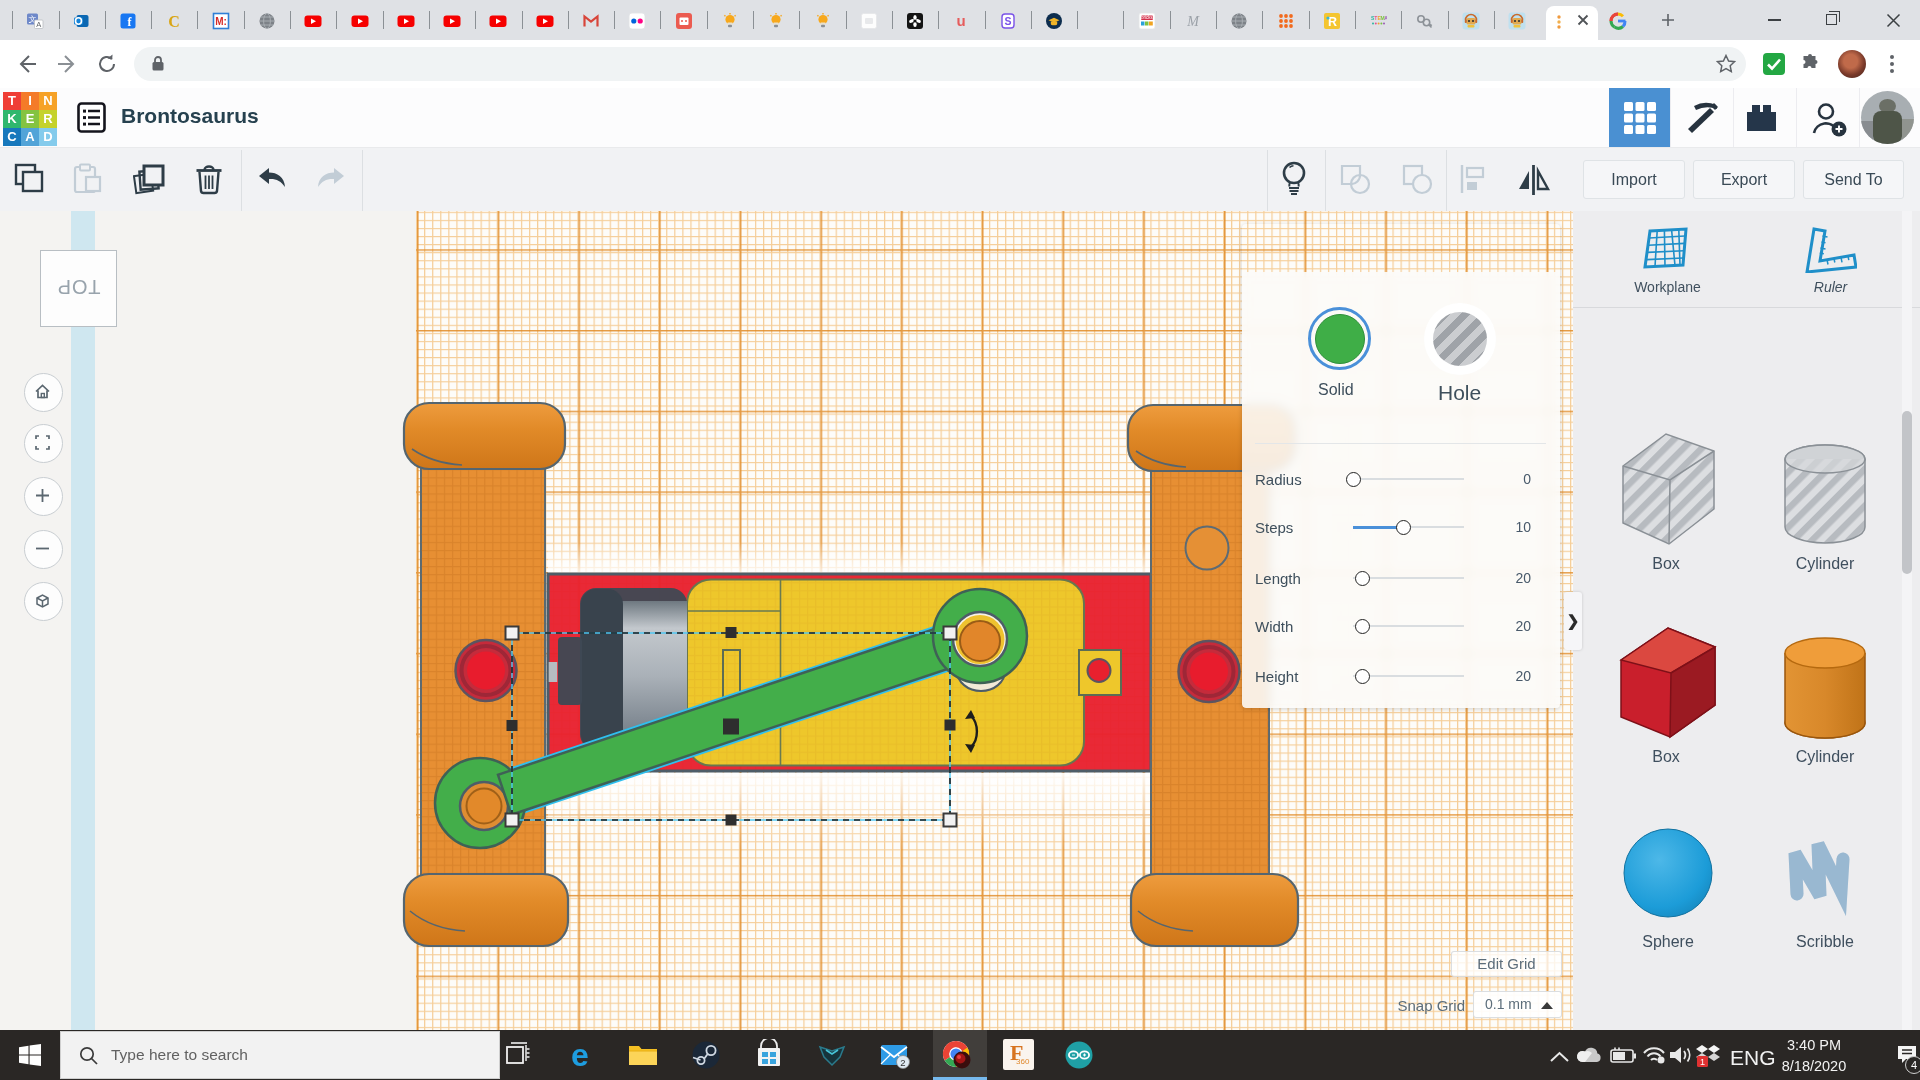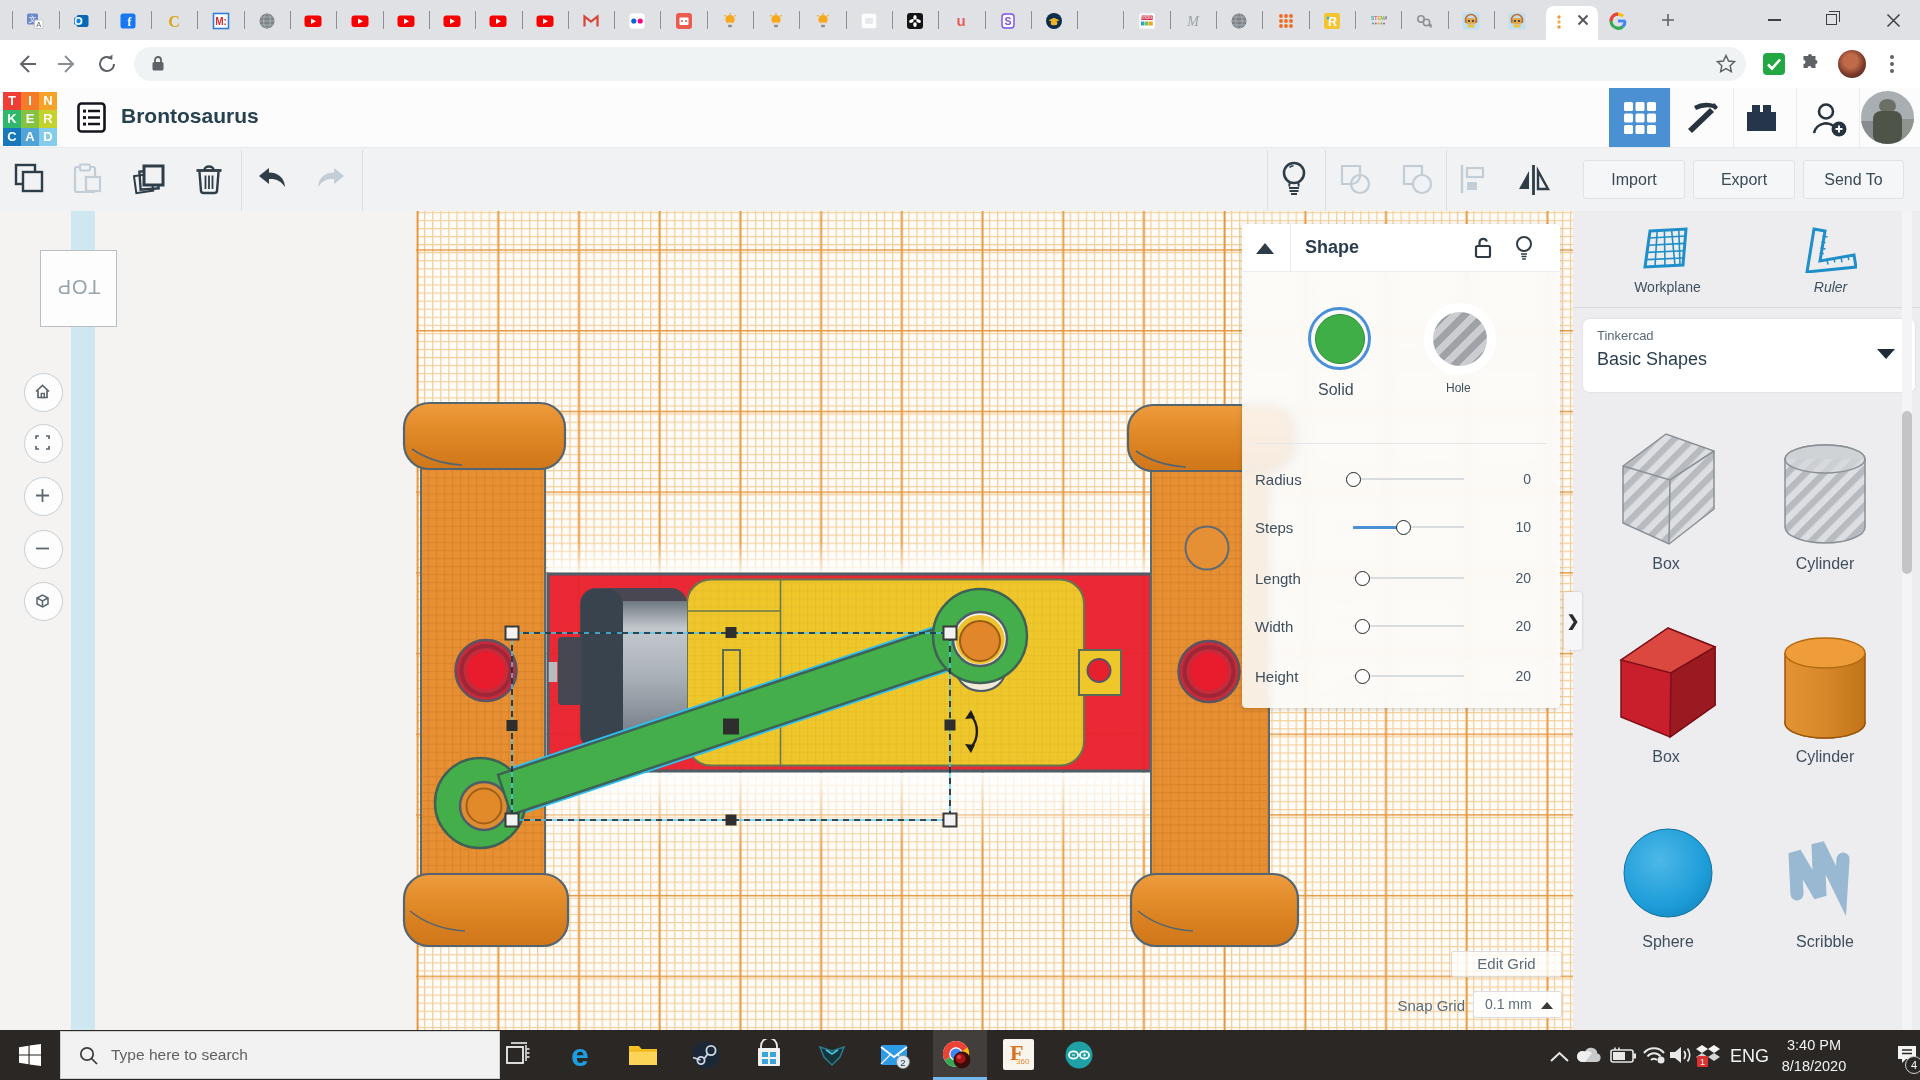--- a/index.html
+++ b/index.html
@@ -573,42 +573,29 @@
         <rect x="725.5" y="416.0" width="11" height="11" fill="#2e2e2e"></rect>
         <rect x="725.5" y="603.5" width="11" height="11" fill="#2e2e2e"></rect>
         <rect x="506.5" y="509.0" width="11" height="11" fill="#2e2e2e"></rect>
         <rect x="944.5" y="508.5" width="11" height="11" fill="#2e2e2e"></rect>
         <rect x="723" y="507.5" width="16" height="16" fill="#2e2e2e"></rect>
         <path d="M 971 505 A 14 19 0 0 1 971 536" fill="none" stroke="#1d1d1d" stroke-width="2.4"></path>
         <path d="M975 507 L965 508 L971 499 Z" fill="#1d1d1d"></path>
         <path d="M975 534 L965 533 L971 542 Z" fill="#1d1d1d"></path>
       </svg>
       <div id="panel">
-        <div id="panelhead">
-          <div class="abs" style="left:14px;top:19px;width:0;height:0;border-left:9px solid transparent;border-right:9px solid transparent;border-bottom:11px solid #2e3d47;"></div>
-          <div class="abs" style="left:48px;top:0;width:1px;height:48px;background:#ececee;"></div>
-          <div class="abs" style="left:63px;top:13px;font-size:18px;font-weight:bold;color:#2a3e50;">Shape</div>
-          <div class="abs" style="left:232px;top:12px"><svg width="18" height="24">
-              <rect x="2" y="10" width="14" height="11" rx="1.5" fill="none" stroke="#2e3d47" stroke-width="2.2"></rect>
-              <path d="M5.5 10 V6.5 a3.8 3.8 0 0 1 7.4 -1" fill="none" stroke="#2e3d47" stroke-width="2.2"></path>
-            </svg></div>
-          <div class="abs" style="left:273px;top:11px"><svg width="18" height="26">
-              <circle cx="9" cy="9" r="7" fill="none" stroke="#2e3d47" stroke-width="2"></circle>
-              <path d="M6 19 h6 M6.5 21.5 h5 M7.2 24 h3.6" stroke="#2e3d47" stroke-width="1.6"></path>
-            </svg></div>
-        </div>
         <div id="panelbody">
           <div class="abs" style="left:66px;top:35px;width:63px;height:63px;border-radius:50%;border:3.5px solid #4a90d9;"></div>
           <div class="abs" style="left:72.5px;top:41.5px;width:50px;height:50px;border-radius:50%;background:#3fae47;border:1px solid #2e8f3a;"></div>
           <div class="abs" style="left:182px;top:31px;width:72px;height:72px;border-radius:50%;background:#fff;"></div>
           <div class="abs" style="left:191px;top:40px;width:54px;height:54px;border-radius:50%;overflow:hidden;">
 <div style="width:54px;height:54px;background:repeating-linear-gradient(135deg,#cbcdd0 0 7px,#9fa3a8 7px 14px);"></div>
           </div>
           <div class="plabel" style="left:76px;top:109px;font-size:16px;">Solid</div>
-          <div class="plabel" style="left:204px;top:109px;font-size:12px;">Hole</div>
+          <div class="plabel" style="left:196px;top:109px;font-size:21px;">Hole</div>
           <div class="abs" style="left:13px;top:171px;width:291px;height:1px;background:#e3e6e8;"></div>
           <div class="plabel" style="left:13px;top:199px">Radius</div>
           <div class="ptrack" style="left:111px;top:206px"></div>
           <div class="pknob" style="left:103.5px;top:199.5px"></div>
           <div class="pval" style="left:259px;top:199px">0</div>
           <div class="plabel" style="left:13px;top:247px">Steps</div>
           <div class="ptrack" style="left:111px;top:254px"></div>
           <div class="abs" style="left:111px;top:254px;width:50px;height:2.5px;background:#4a90d9;"></div>
           <div class="pknob" style="left:153.5px;top:247.5px"></div>
           <div class="pval" style="left:259px;top:247px">10</div>
@@ -638,25 +625,20 @@
         <div class="abs" style="left:232px;top:16px"><svg width="52" height="46" viewBox="0 0 52 46">
 <g stroke="#1f8fc9" fill="none" stroke-width="3">
               <path d="M9 2 L20 4 L15 34 L49 28 L51 40 L2 45 Z"></path>
             </g>
 <g stroke="#1f8fc9" stroke-width="1.5">
               <path d="M17.5 9 l5 1 M16.5 15 l4 0.8 M15.5 21 l5 1 M14.8 26 l4 0.8 M22 32.5 l1 5 M29 31.5 l0.8 4 M36 30.3 l1 5 M43 29.2 l0.8 4"></path>
             </g>
           </svg></div>
         <div class="sblabel" style="left:205px;top:68px;width:105px;font-style:italic;">Ruler</div>
         <div class="abs" style="left:0;top:96px;width:347px;height:1px;background:#d8d9dc;"></div>
-        <div id="ddcard">
-          <div class="abs" style="left:14px;top:9px;font-size:13px;color:#5a6a76;">Tinkercad</div>
-          <div class="abs" style="left:14px;top:30px;font-size:18px;color:#2a3e50;">Basic Shapes</div>
-          <div class="abs" style="left:294px;top:30px;width:0;height:0;border-left:9px solid transparent;border-right:9px solid transparent;border-top:10px solid #1f2b36;"></div>
-        </div>
         <svg class="abs" style="left:0;top:196px" width="347" height="623" viewBox="0 0 347 623">
           <defs>
 <pattern id="hatch" width="13" height="13" patternTransform="rotate(45)" patternUnits="userSpaceOnUse">
               <rect width="13" height="13" fill="#dcdee1"></rect>
               <rect width="6.5" height="13" fill="#b7bbc0"></rect>
             </pattern>
 <linearGradient id="cylO" x1="0" x2="1">
               <stop offset="0" stop-color="#e29434"></stop>
               <stop offset="0.5" stop-color="#d8882a"></stop>
               <stop offset="1" stop-color="#c07318"></stop>
@@ -812,21 +794,21 @@
       <div class="abs" style="left:1695px;top:14px"><svg width="26" height="24">
           <g fill="#f4f4f4">
             <path d="M7 1 L13 5 L7 9 L1 5 Z"></path>
             <path d="M19 1 L25 5 L19 9 L13 5 Z"></path>
             <path d="M7 9 L13 13 L7 17 L1 13 Z" opacity="0.85"></path>
             <path d="M19 9 L25 13 L19 17 L13 13 Z" opacity="0.85"></path>
           </g>
           <rect x="2" y="12" width="11" height="11" rx="1.5" fill="#e03131"></rect>
           <text x="7.5" y="21" font-size="9" fill="#fff" text-anchor="middle" font-family="Liberation Sans">1</text>
         </svg></div>
-      <div class="abs" style="left:1730px;top:16px;font-size:18px;color:#f2f2f2;">ENG</div>
+      <div class="abs" style="left:1730px;top:16px;font-size:21px;color:#f2f2f2;">ENG</div>
       <div class="abs" style="left:1779px;top:7px;width:70px;text-align:center;font-size:14.5px;color:#f2f2f2;">3:40 PM</div>
       <div class="abs" style="left:1774px;top:28px;width:80px;text-align:center;font-size:14.5px;color:#f2f2f2;">8/18/2020</div>
       <div class="abs" style="left:1896px;top:14px"><svg width="24" height="22">
           <path d="M2 2 h18 v13 h-10 l-4 4 v-4 h-4 z" fill="#f4f4f4"></path>
           <path d="M6 6 h10 M6 9.5 h10" stroke="#2a2725" stroke-width="1.4"></path>
         </svg></div>
       <div class="abs" style="left:1905px;top:26px;width:18px;height:18px;border-radius:50%;background:#2a2725;border:1.5px solid #cfcfcf;color:#fff;font-size:11px;text-align:center;line-height:17px;">4</div>
     </div>
   </div>
 </body></html>

